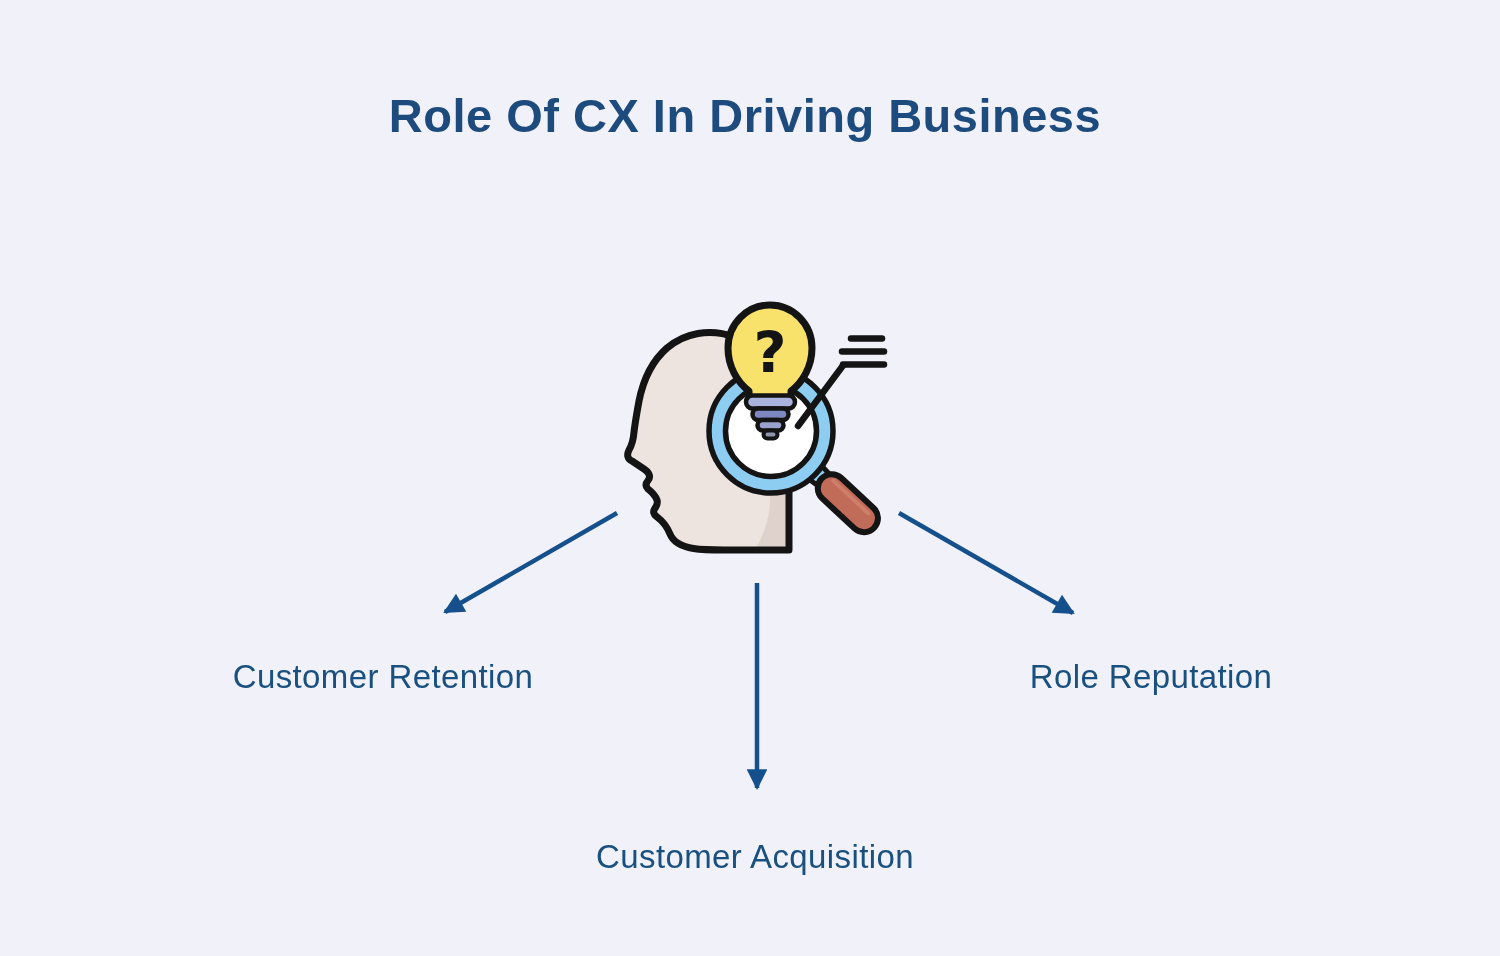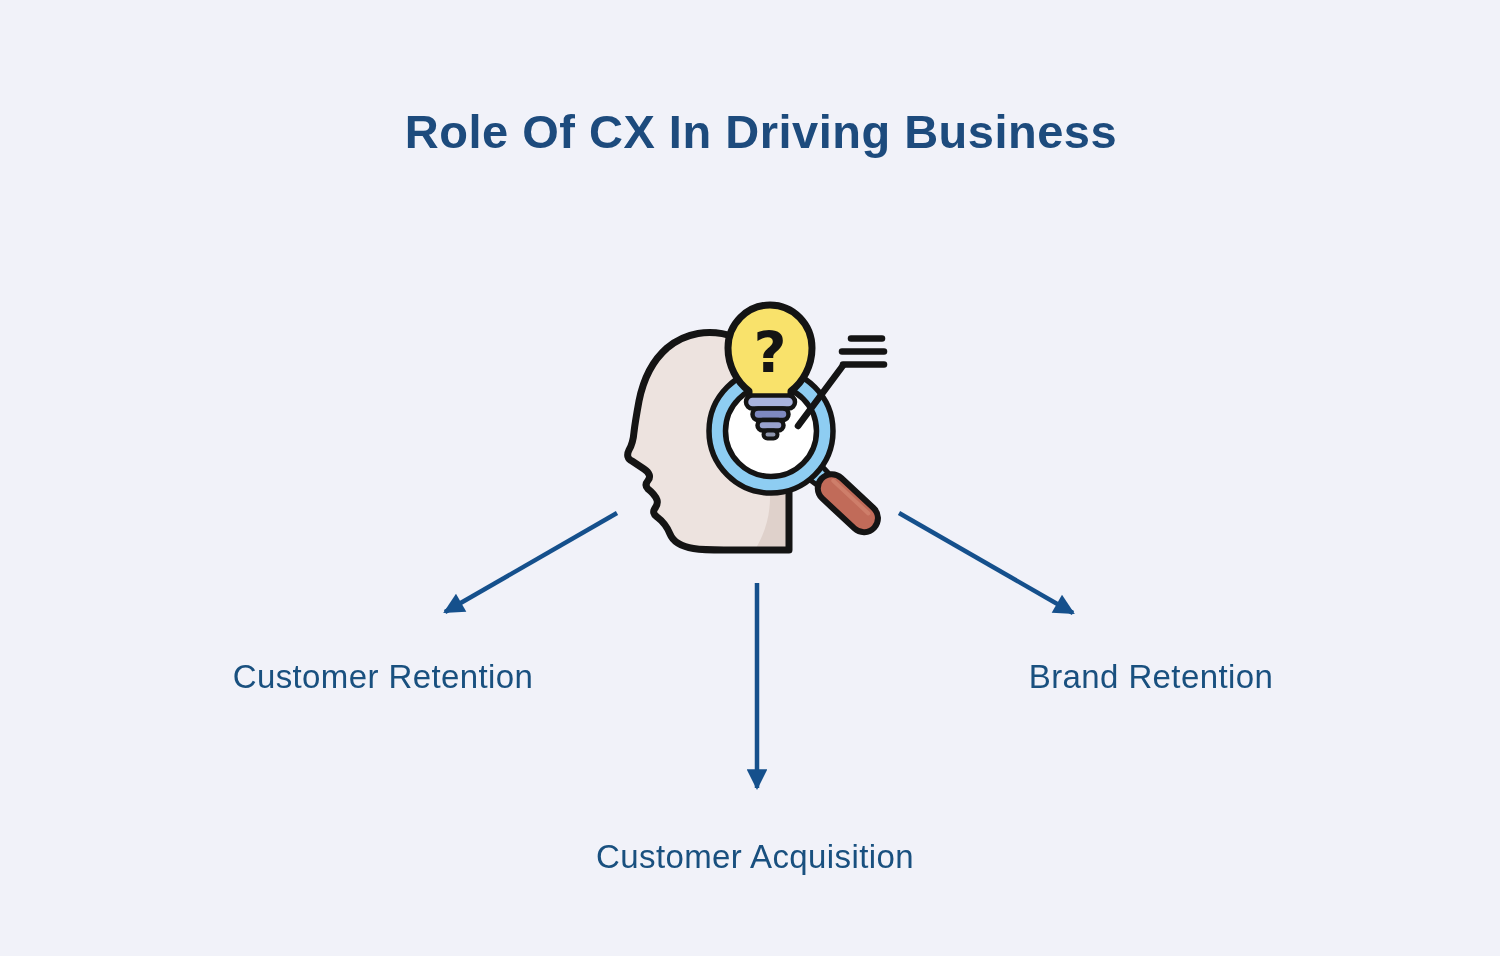--- a/index.html
+++ b/index.html
@@ -18,21 +18,21 @@
     position: absolute;
     inset: 0;
     width: 1500px;
     height: 956px;
   }
   .title {
     position: absolute;
     left: 745px;
     top: 82px;
     transform: translateX(-50%);
-    margin: 16px;
+    margin: 0;
     text-align: center;
     color: #1D4B7D;
     font-size: 47px;
     line-height: 68px;
     font-weight: 700;
     letter-spacing: 0.5px;
     white-space: nowrap;
   }
   .title .tl { display: block; }
   .diagram-svg {
@@ -154,15 +154,15 @@
       <text x="770" y="373" text-anchor="middle" font-family="DejaVu Sans, sans-serif" font-size="57" font-weight="bold" fill="#141414">?</text>
       <rect x="746" y="395.5" width="49" height="13" rx="6.5" fill="#A9B3DE" stroke="#141414" stroke-width="4.5"></rect>
       <rect x="752.5" y="408.5" width="36" height="11.5" rx="5.7" fill="#7E88C0" stroke="#141414" stroke-width="4.5"></rect>
       <rect x="757.5" y="420" width="26" height="10.5" rx="5.2" fill="#99A1CE" stroke="#141414" stroke-width="4.5"></rect>
       <rect x="763.5" y="430.5" width="14" height="8" rx="4" fill="#8D94AC" stroke="#141414" stroke-width="4"></rect>
     </g>
   </svg>
 
   <div class="node-label retention">Customer Retention</div>
   <div class="node-label acquisition">Customer Acquisition</div>
-  <div class="node-label brand">Brand Retention</div>
+  <div class="node-label brand">Role Reputation</div>
 
 </div>
 
 </body></html>

